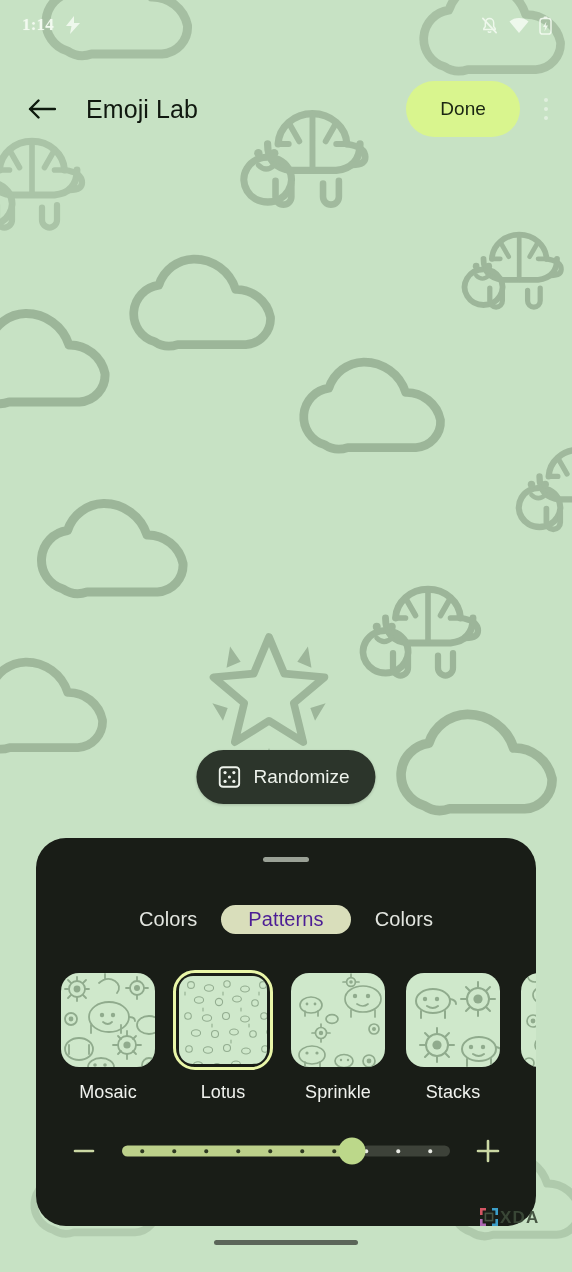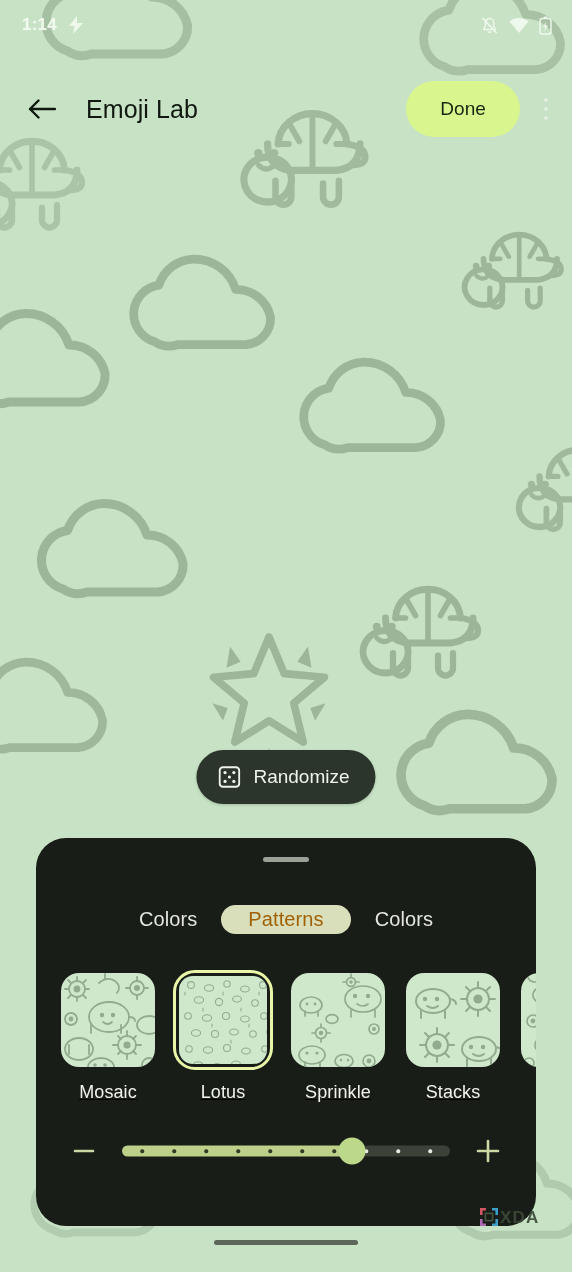--- a/index.html
+++ b/index.html
@@ -19,20 +19,21 @@
     overflow:hidden;
   }
   #wallpaper svg{ position:absolute; top:0; left:0; }
 
   
   #status-bar{
     position:absolute; top:0; left:0; right:0; height:50px;
     display:flex; align-items:center; justify-content:space-between;
     padding:0 20px 0 22px;
     z-index:30;
+    font-family:Liberation Serif, serif;
   }
   .status-left{ display:flex; align-items:center; gap:11px; }
   .status-time{
     color:#f2faf0; font-size:17px; font-weight:600;
     letter-spacing:.2px;
     text-shadow:0 0 2px rgba(255,255,255,.25);
   }
   .status-right{ display:flex; align-items:center; gap:10px; }
   .status-icon{ display:block; opacity:.92; }
 
@@ -125,38 +126,37 @@
     border-radius:26px;
     cursor:pointer;
     background:transparent;
     border:none;
     font-family:"Liberation Sans", sans-serif;
     white-space:nowrap;
     letter-spacing:.1px;
   }
   .tab.active{
     background:#d9debb;
-    color:#a16207;
+    color:#4c1d95;
     font-weight:500;
     padding:3px 27px;
   }
 
   
   #pattern-row{
     display:flex;
     gap:15px;
     margin-top:27px;
     padding-left:22px;
     overflow:hidden;
   }
   .pattern-item{
     flex:0 0 auto;
     width:100px;
     cursor:pointer;
-    text-decoration:underline;
   }
   .pattern-thumb-wrap{
     width:100px; height:100px;
     border-radius:22px;
     display:flex; align-items:center; justify-content:center;
     border:3px solid transparent;
     box-sizing:border-box;
   }
   .pattern-item.selected .pattern-thumb-wrap{
     border-color:#e9f6a8;

